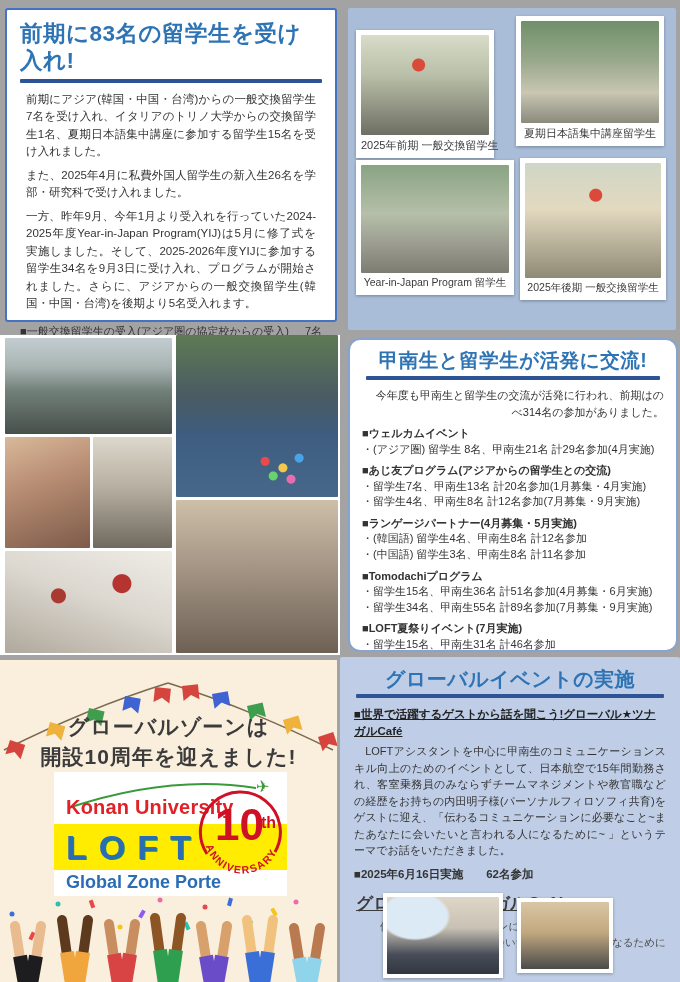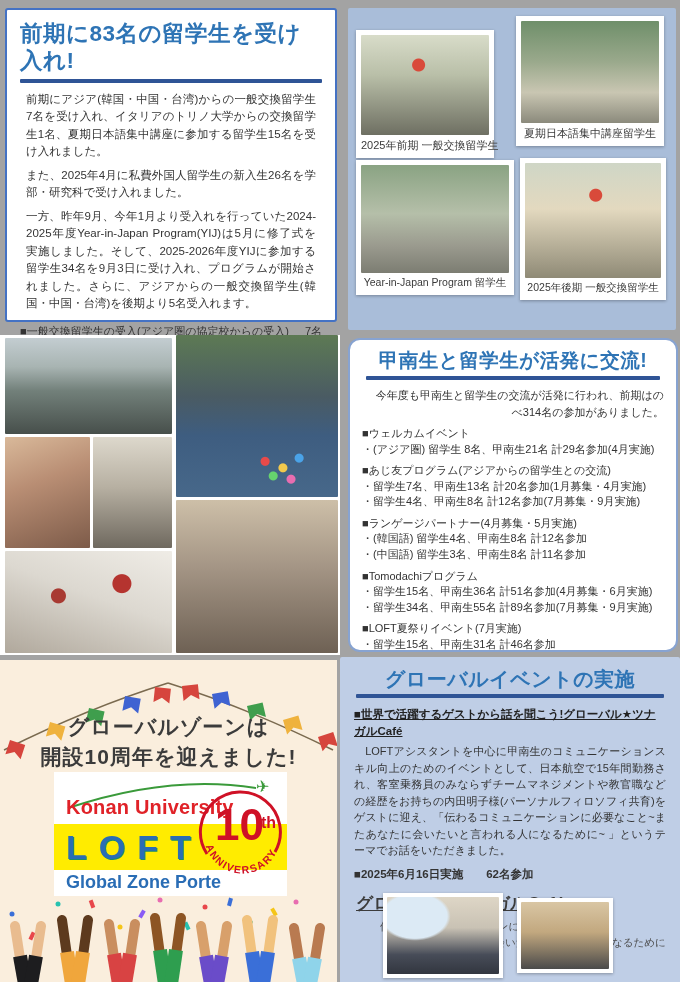--- a/index.html
+++ b/index.html
@@ -47,21 +47,21 @@
       linear-gradient(200deg,#efece6 0%,#dcd8d0 45%,#b0a89c 100%);}
   .ph-street{background-image:linear-gradient(180deg,#cdbfa8 0%,#a39484 45%,#6e6154 100%);}
 
   
   .box2{position:absolute;left:348px;top:338px;width:330px;height:314px;box-sizing:border-box;
         background:#fff;border:2px solid #87a3d1;border-radius:12px;padding:9px 12px;}
   .box2 .box-title{font-size:19.5px;text-align:center;}
   .box2 .title-bar{margin:4px 4px 7px 4px;}
   .box2 .intro{margin:0;font-size:11px;line-height:1.5;text-align:right;}
   .ev{margin-top:6px;}
-  .ev .hd{font-size:11px;font-weight:normal;line-height:1.4;}
+  .ev .hd{font-size:11px;font-weight:bold;line-height:1.4;}
   .ev .ln{font-size:11px;line-height:1.42;}
 
   
   .panel-anniv{position:absolute;left:0;top:660px;width:337px;height:322px;background:#faeedd;overflow:hidden;}
   .bunting{position:absolute;left:0;top:0;width:337px;height:100px;}
   .anniv-heading{position:absolute;left:0;top:52px;width:100%;text-align:center;
                  font-size:21px;font-weight:bold;color:#3b3b3b;line-height:1.45;letter-spacing:1px;}
   .logo{position:absolute;left:54px;top:112px;width:233px;height:124px;background:#fff;}
   .logo-arc{position:absolute;left:6px;top:0px;width:220px;height:40px;}
   .logo-univ{position:absolute;left:12px;top:24px;font-size:20px;font-weight:bold;color:#e02228;letter-spacing:.2px;}

